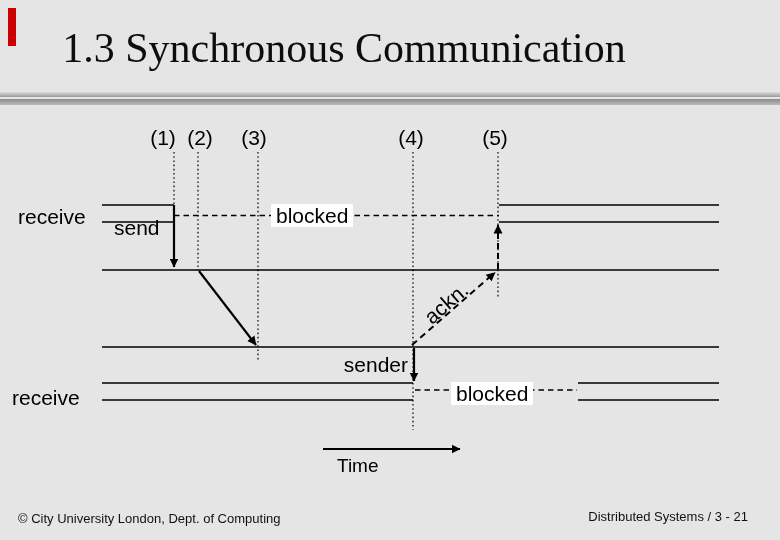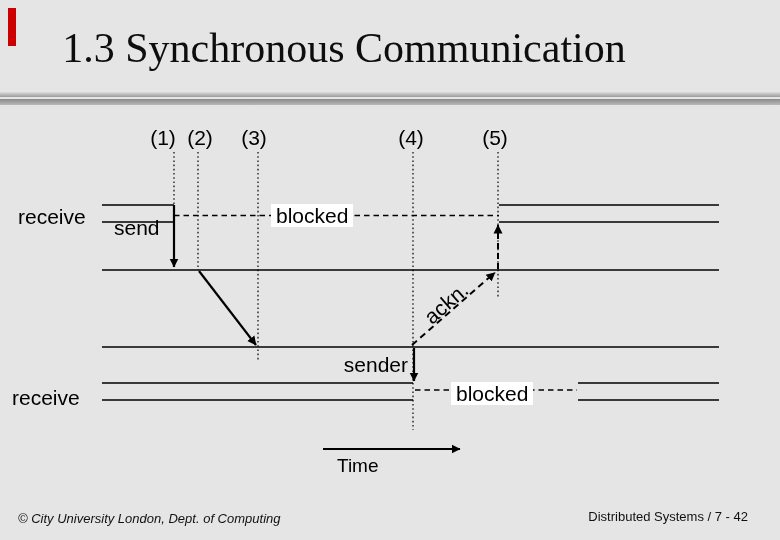--- a/index.html
+++ b/index.html
@@ -23,21 +23,21 @@
   .sender-label{left:18px;top:205px;}
   .send-label{left:114px;top:216px;}
   .blocked-sender{left:271px;top:204px;background:#fff;padding:0 5px;}
   .transport-label{right:61px;top:282px;text-align:right;font-size:22px;line-height:31px;}
   .receive-label{right:372px;top:353px;}
   .blocked-receiver{left:451px;top:382px;background:#fff;padding:0 5px;}
   .receiver-label{left:12px;top:386px;}
   .ackn-label{left:446px;top:303px;transform:translate(-50%,-50%) rotate(-41deg);}
   .time-label{left:337px;top:454px;font-size:19px;}
   .footer{position:absolute;font-size:13px;color:#111;z-index:2;}
-  .footer-left{left:18px;top:511px;font-style:italic;}
+  .footer-left{left:18px;top:511px;}
   .footer-right{right:32px;top:509px;text-align:right;}
 </style>
 </head>
 <body>
 
 <div class="slide">
 
   <div class="accent-bar" style="background-color: rgb(204, 0, 0);"></div>
 
   <div class="title">1.3 Synchronous Communication</div>
@@ -86,15 +86,15 @@
   <div class="lbl sender-label">receive</div>
   <div class="lbl send-label">send</div>
   <div class="lbl blocked-sender">blocked</div>
   <div class="lbl receive-label">sender</div>
   <div class="lbl blocked-receiver">blocked</div>
   <div class="lbl receiver-label">receive</div>
   <div class="lbl ackn-label">ackn.</div>
   <div class="lbl time-label">Time</div>
 
   <div class="footer footer-left">© City University London, Dept. of Computing</div>
-  <div class="footer footer-right">Distributed Systems / 7 - 42</div>
+  <div class="footer footer-right">Distributed Systems / 3 - 21</div>
 
 </div>
 
 </body></html>

